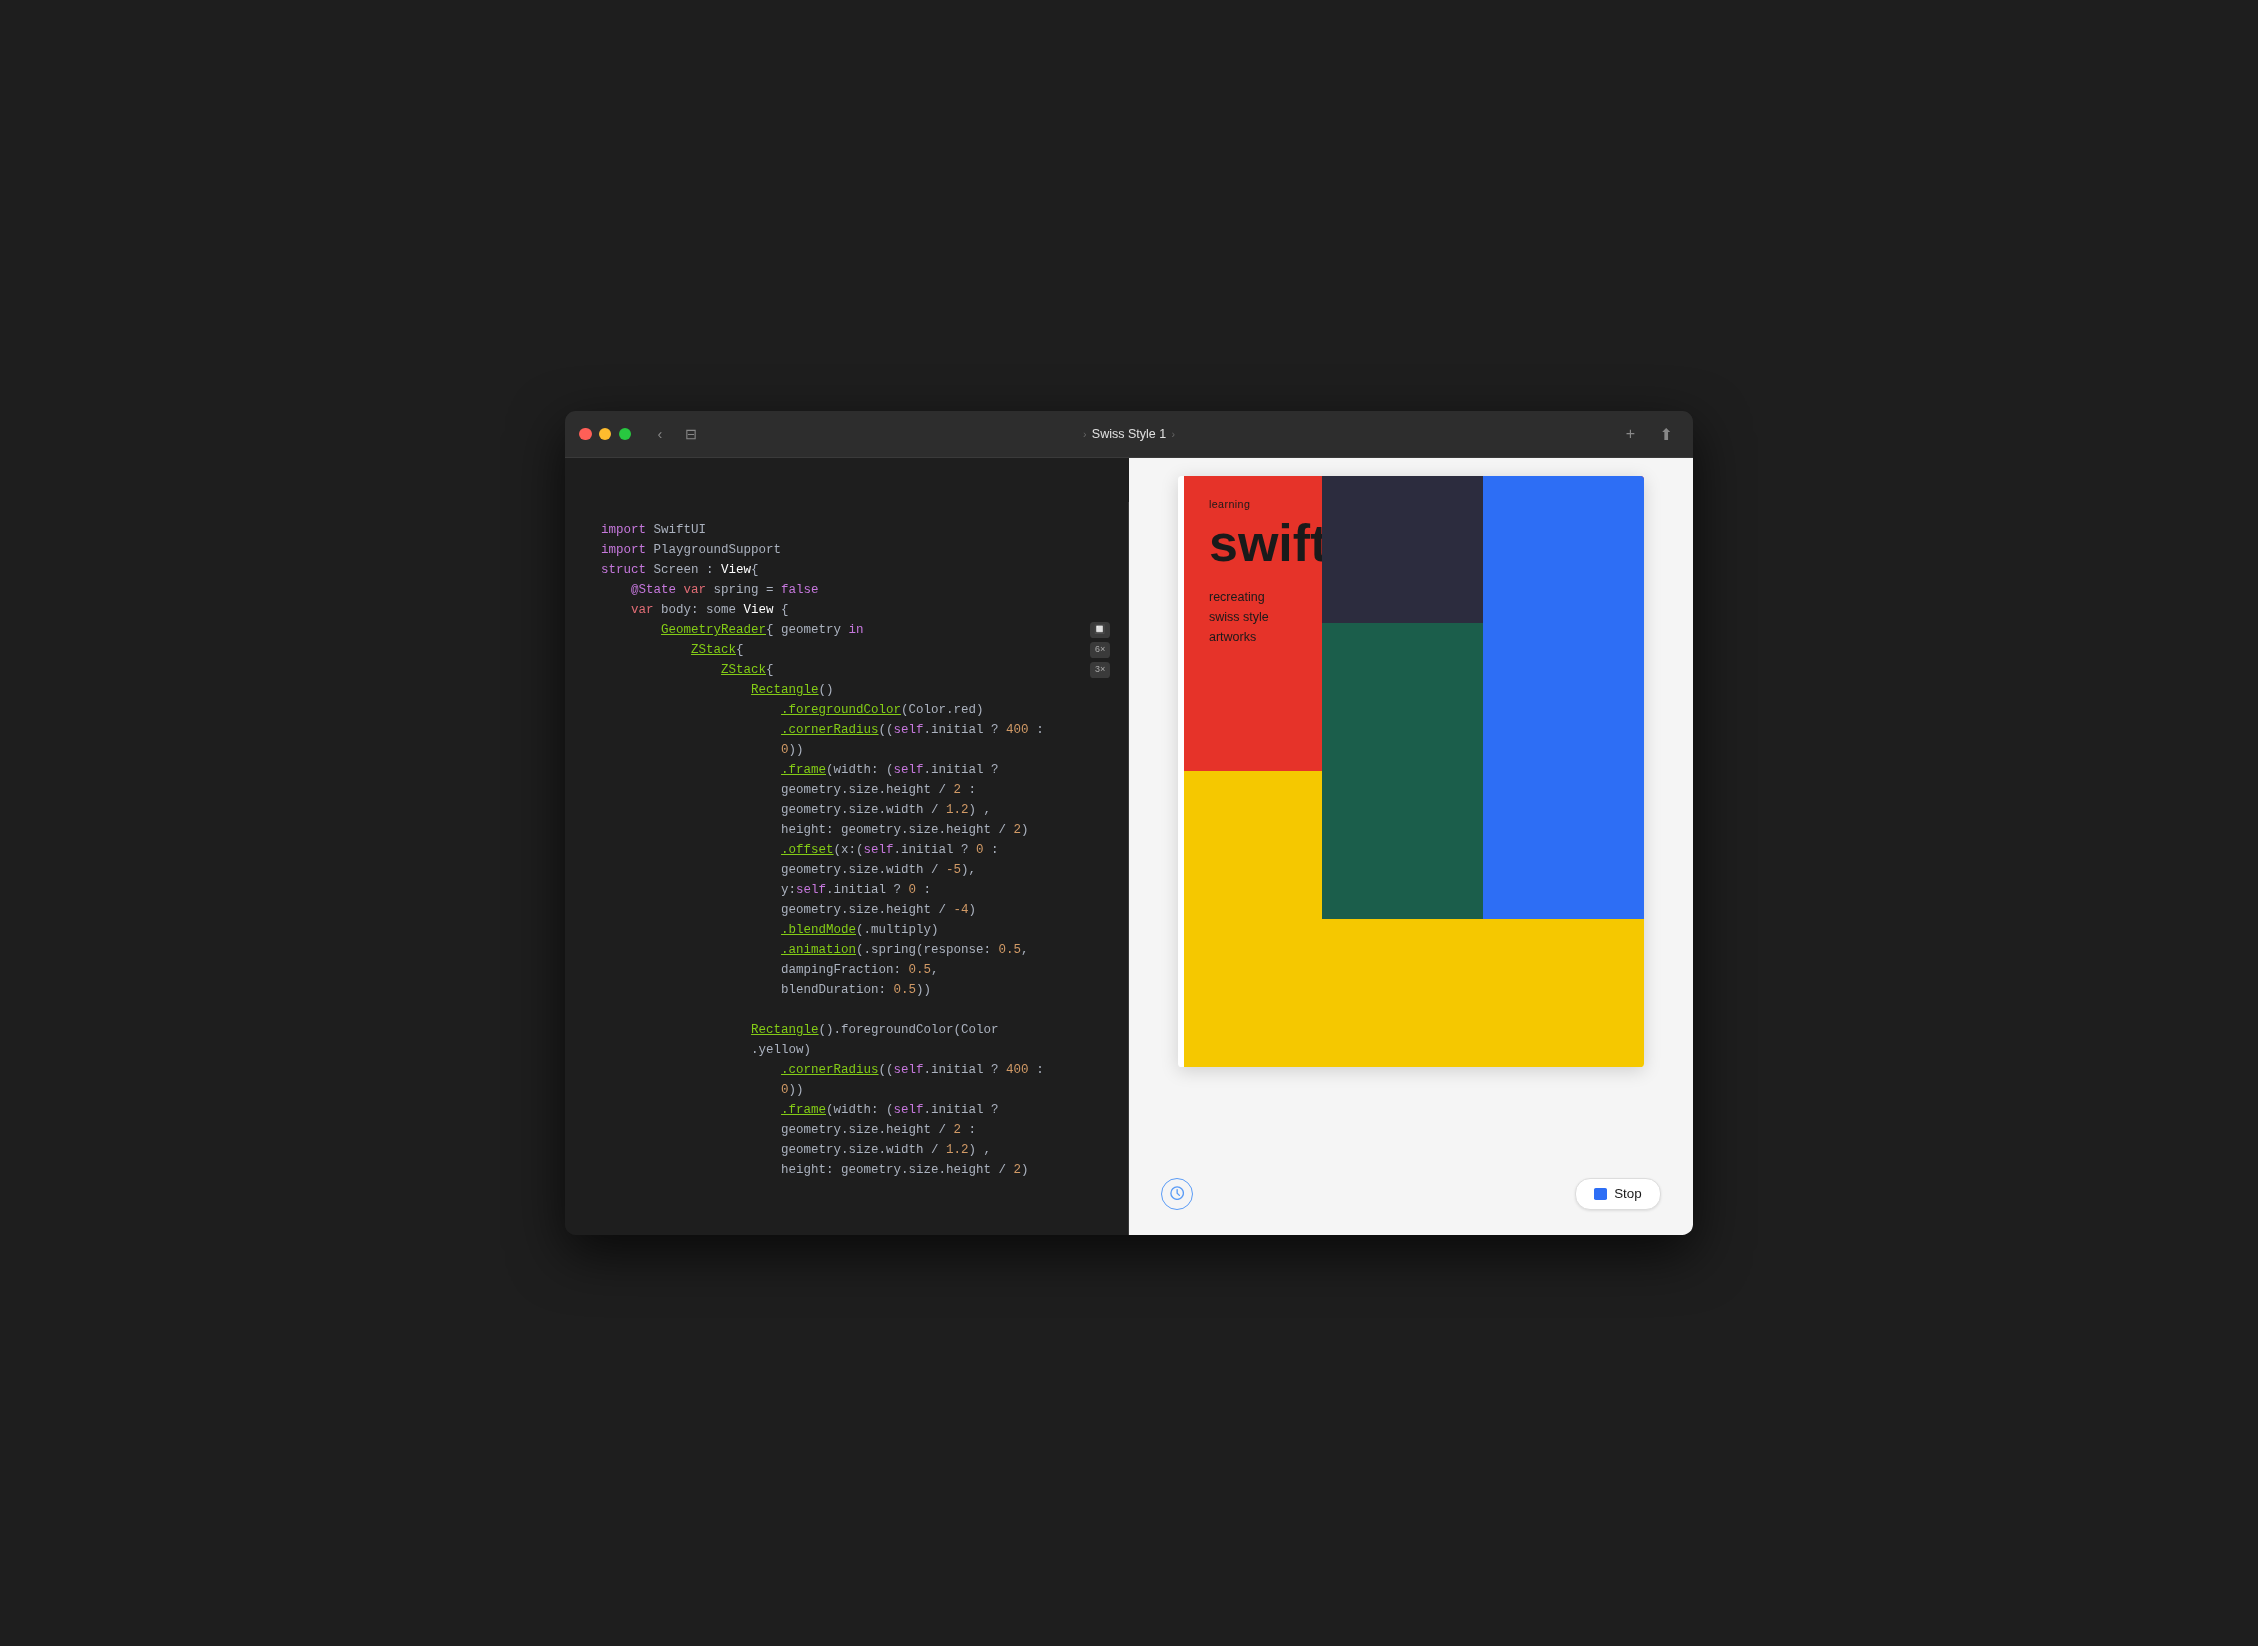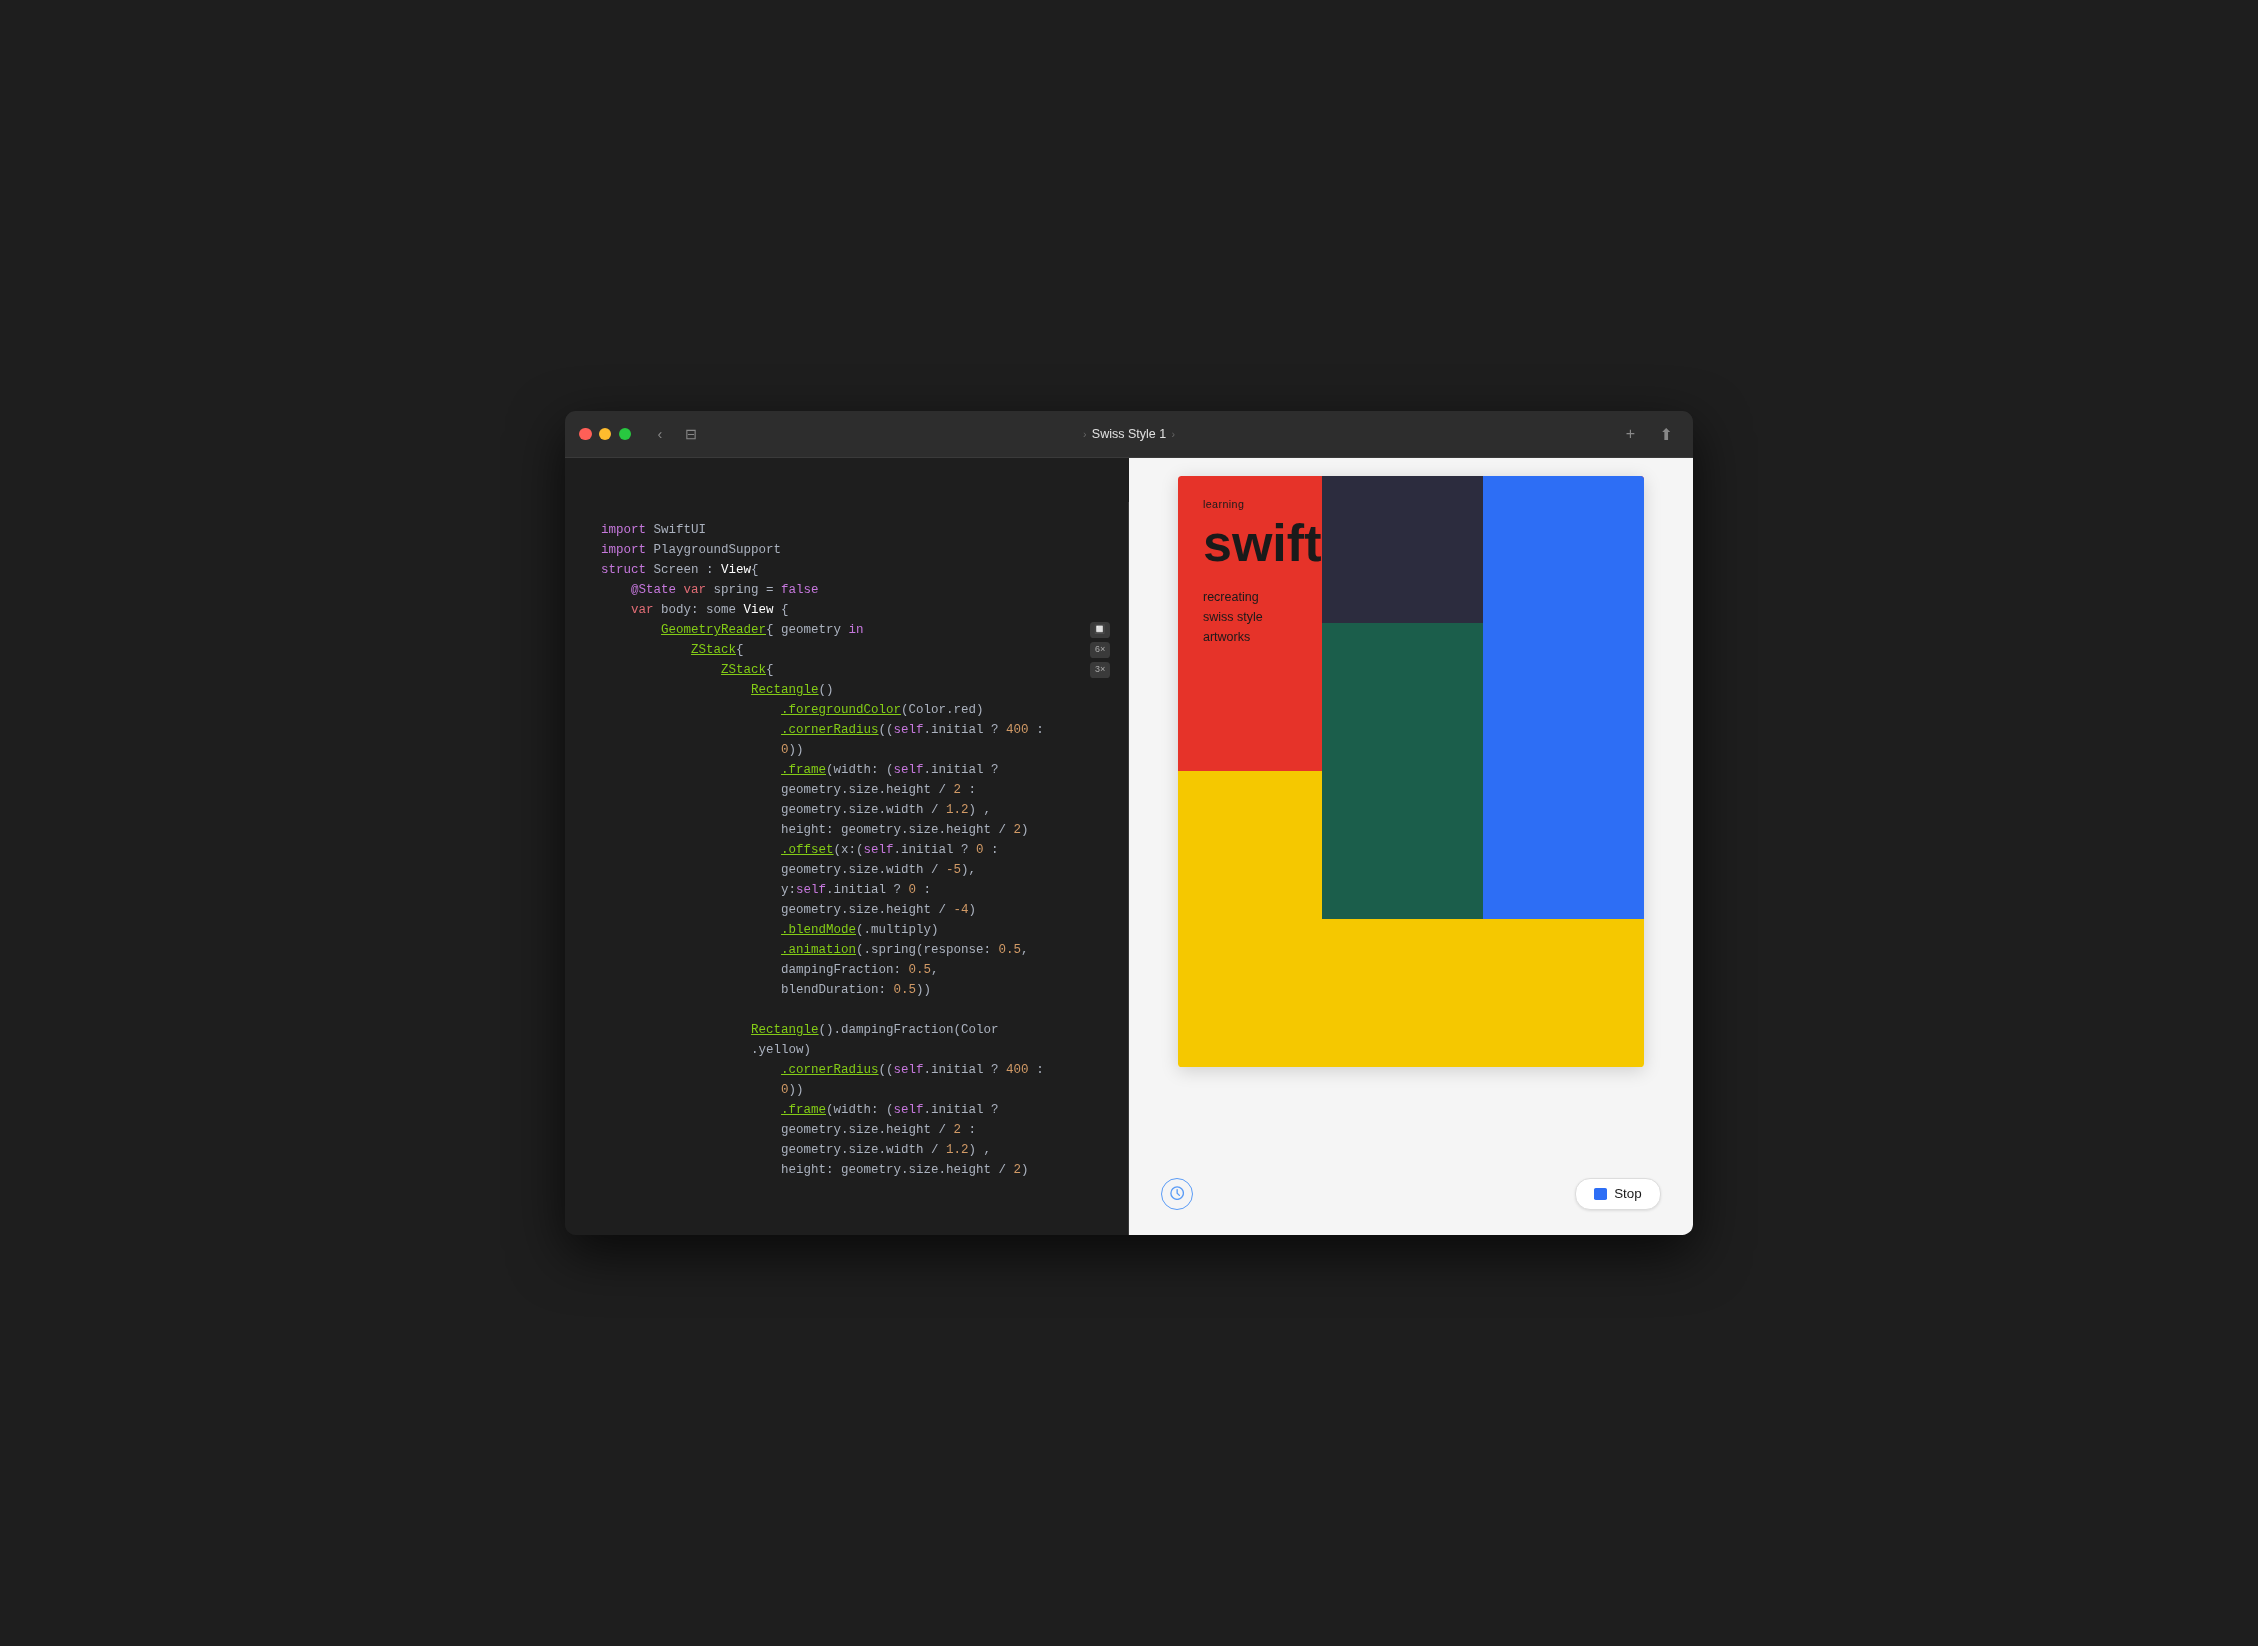--- a/index.html
+++ b/index.html
@@ -163,20 +163,21 @@
     .preview-canvas {
       background: white;
       border-radius: 3.6px;
       box-shadow: 0 3.6px 18px rgba(0,0,0,0.15);
       width: 466px;
       height: 591px;
       overflow: hidden;
       position: relative;
       display: flex;
       flex-direction: column;
+      padding-left: 6px;
     }
     
     .artwork-top {
       background: #e63329;
       flex: 1;
       position: relative;
       display: flex;
       flex-direction: column;
       padding: 21.5px 25px;
     }
@@ -379,21 +380,21 @@
       <div class="code-line">
         <span class="code-text"><span class="kw-default">                        dampingFraction: </span><span class="kw-num">0.5</span><span class="kw-default">,</span></span>
       </div>
       <div class="code-line">
         <span class="code-text"><span class="kw-default">                        blendDuration: </span><span class="kw-num">0.5</span><span class="kw-default">))</span></span>
       </div>
       <div class="code-line">
         <span class="code-text">&nbsp;</span>
       </div>
       <div class="code-line">
-        <span class="code-text"><span class="kw-default">                    </span><span class="kw-blue">Rectangle</span><span class="kw-default">().dampingFraction(Color</span></span>
+        <span class="code-text"><span class="kw-default">                    </span><span class="kw-blue">Rectangle</span><span class="kw-default">().foregroundColor(Color</span></span>
       </div>
       <div class="code-line">
         <span class="code-text"><span class="kw-default">                    .yellow)</span></span>
       </div>
       <div class="code-line">
         <span class="code-text"><span class="kw-default">                        </span><span class="kw-blue">.cornerRadius</span><span class="kw-default">((</span><span class="kw-purple">self</span><span class="kw-default">.initial ? </span><span class="kw-num">400</span><span class="kw-default"> :</span></span>
       </div>
       <div class="code-line">
         <span class="code-text"><span class="kw-default">                        </span><span class="kw-num">0</span><span class="kw-default">))</span></span>
       </div>

